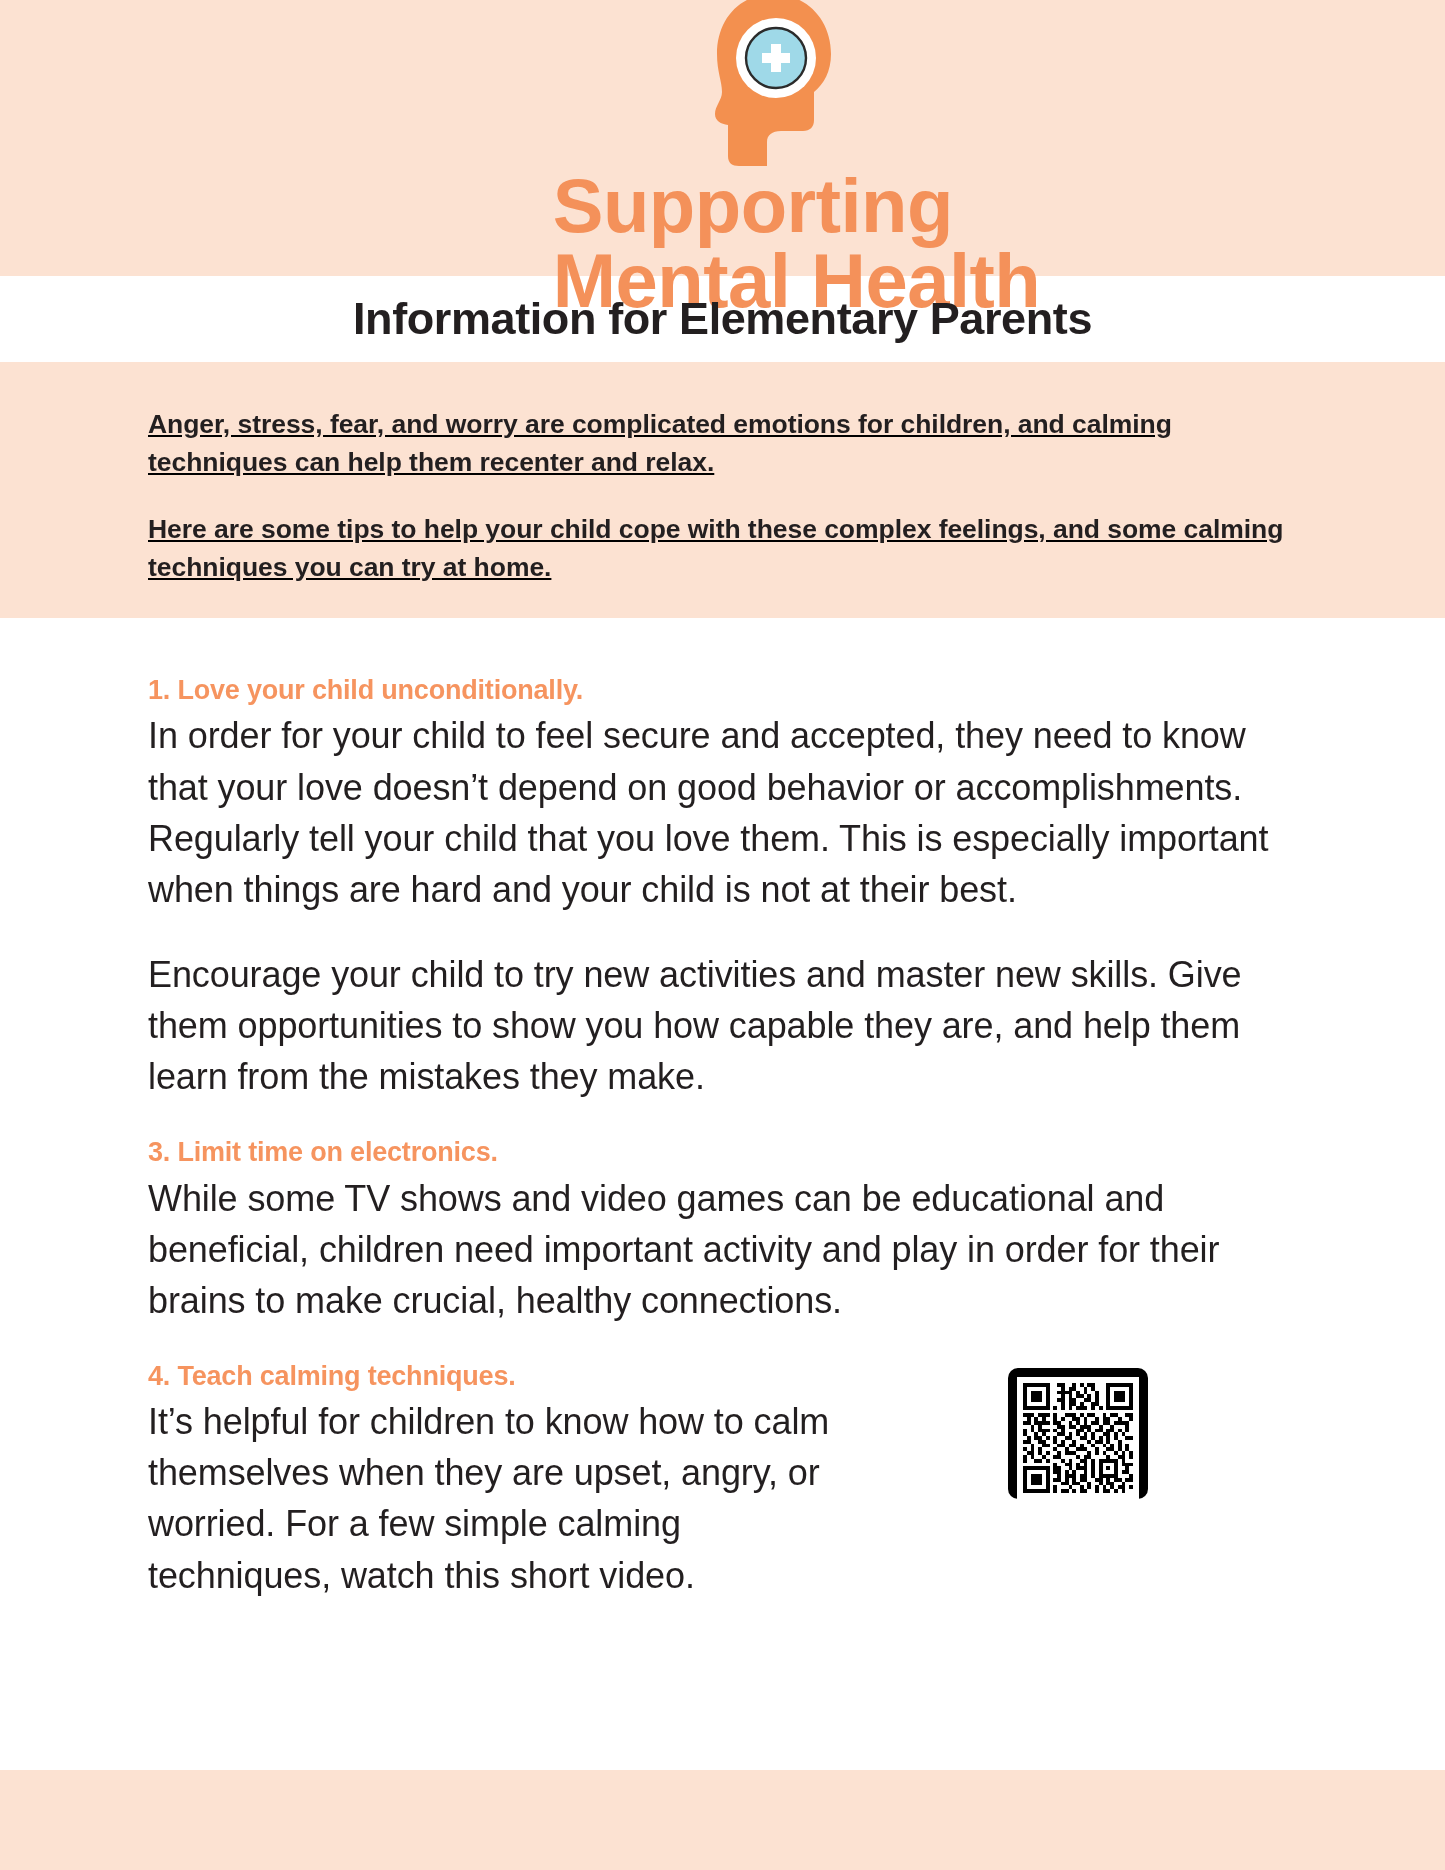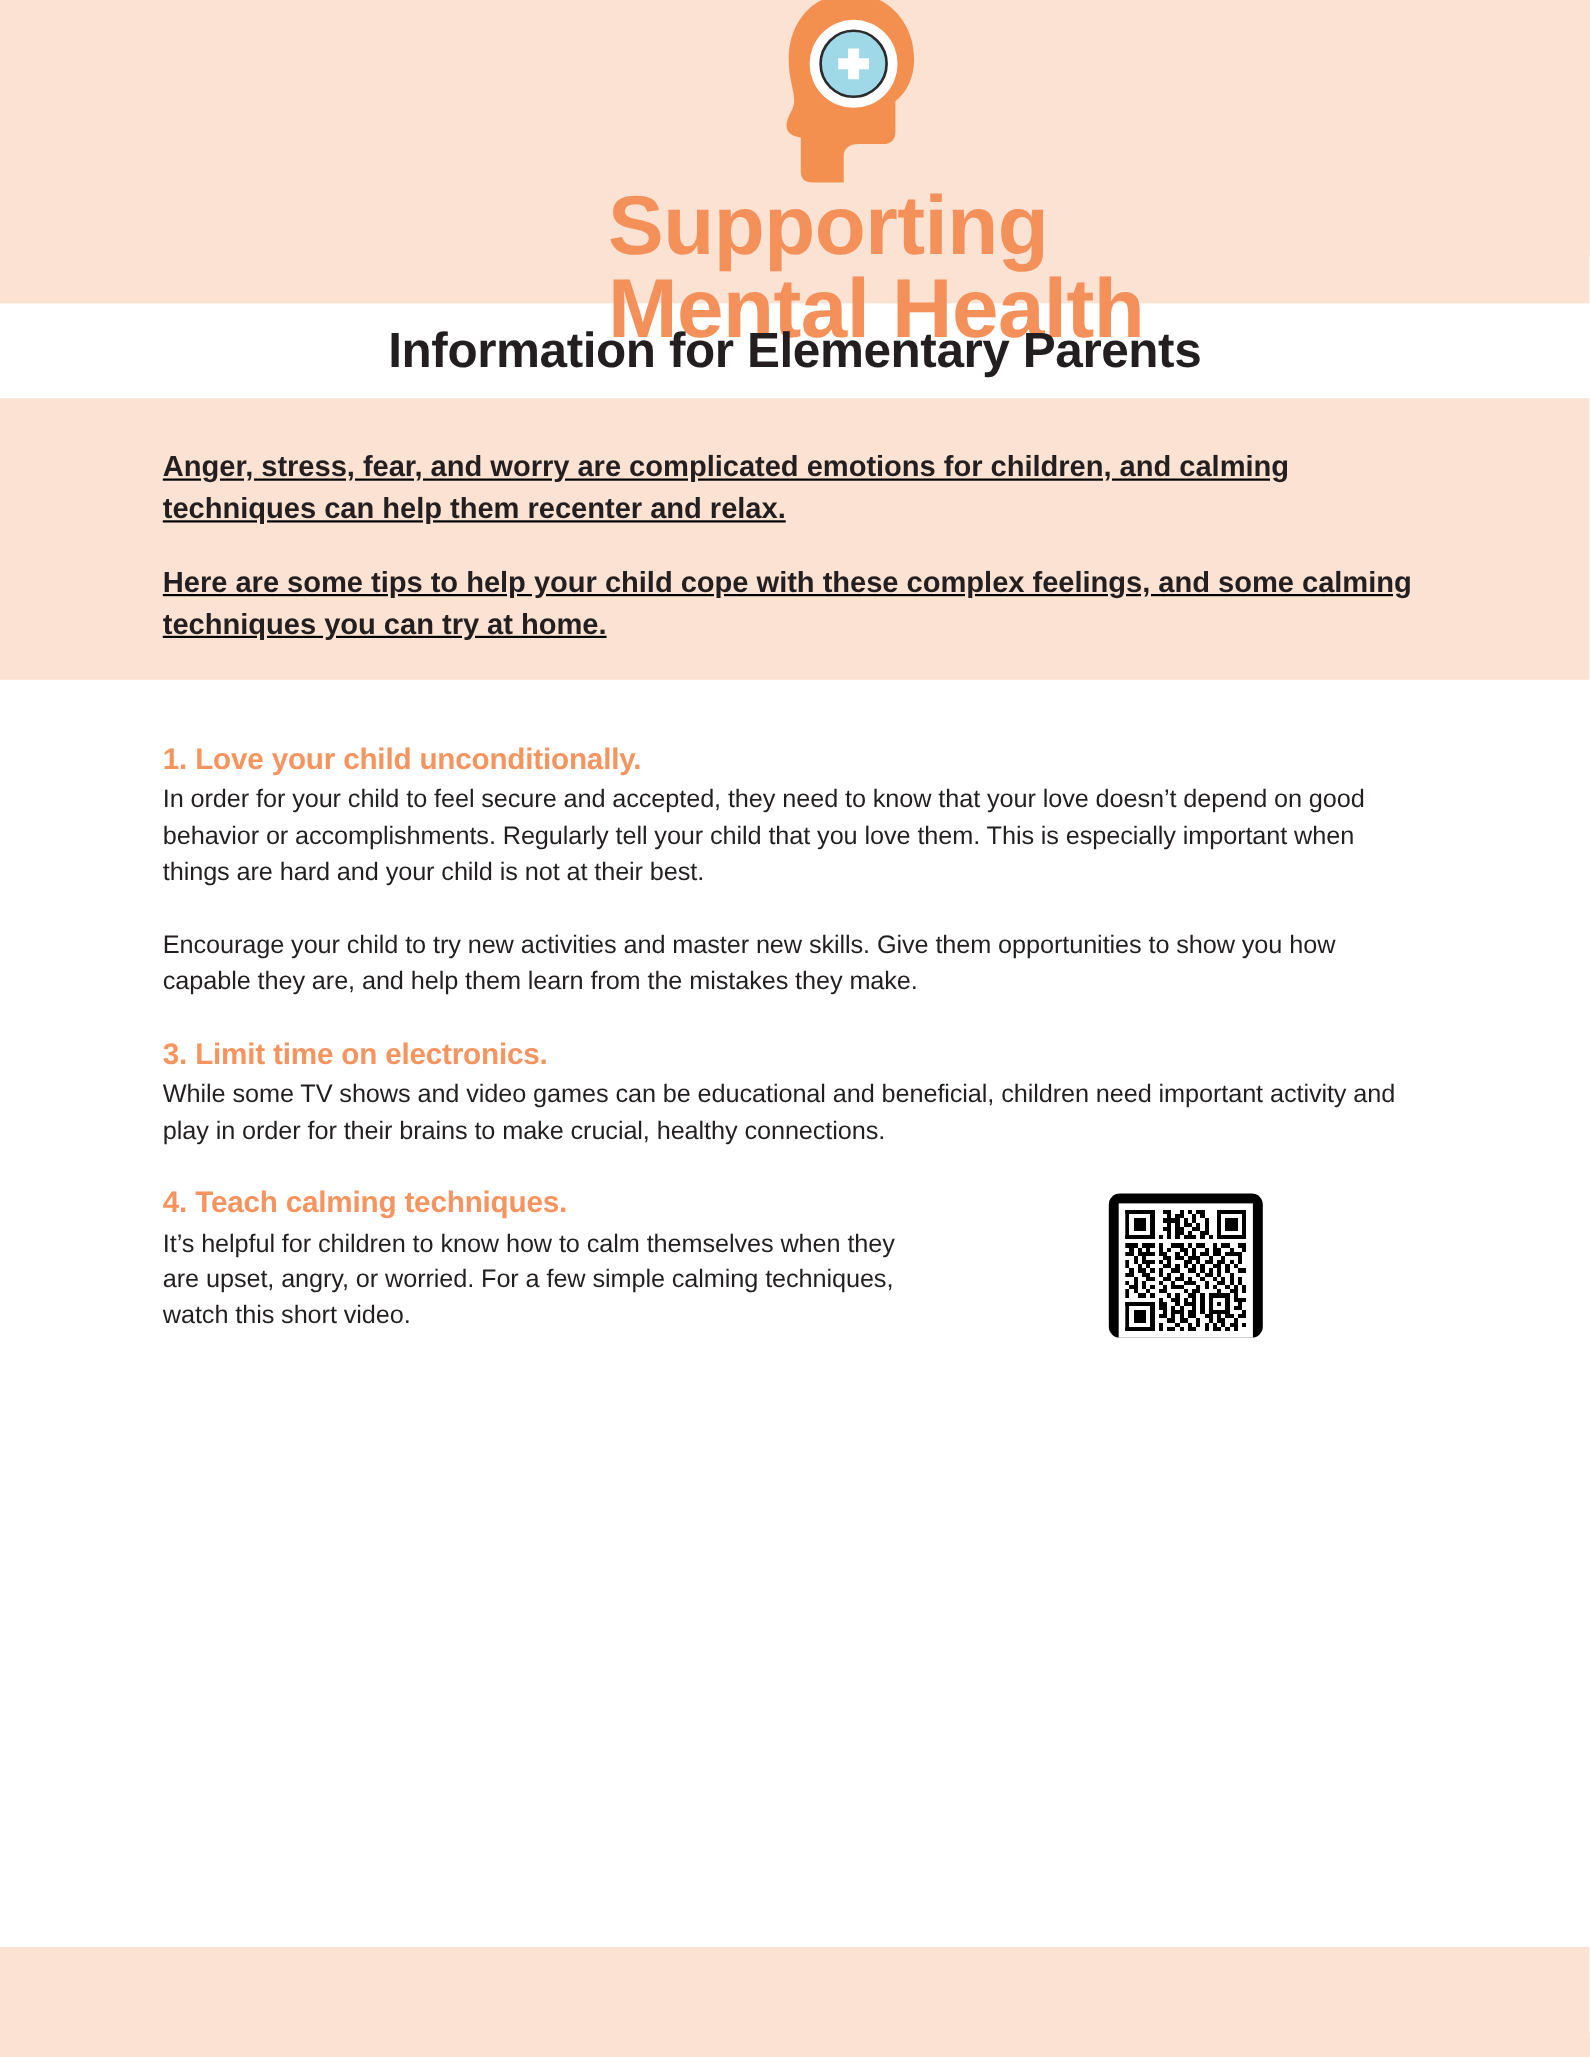--- a/index.html
+++ b/index.html
@@ -99,21 +99,21 @@
   .tip-heading {
     color: #f6945f;
     font-size: 27px;
     font-weight: bold;
     line-height: 1.2;
     margin: 0 0 4px 0;
     letter-spacing: -0.2px;
   }
   .tip-body {
     color: #231f20;
-    font-size: 23px;
+    font-size: 36px;
     line-height: 1.42;
     margin: 0;
     letter-spacing: -0.1px;
   }
   .tip-body .em { }
   #tip-4 .tip-body { max-width: 700px; }
 
   
   #qr-block {
     position: absolute;

